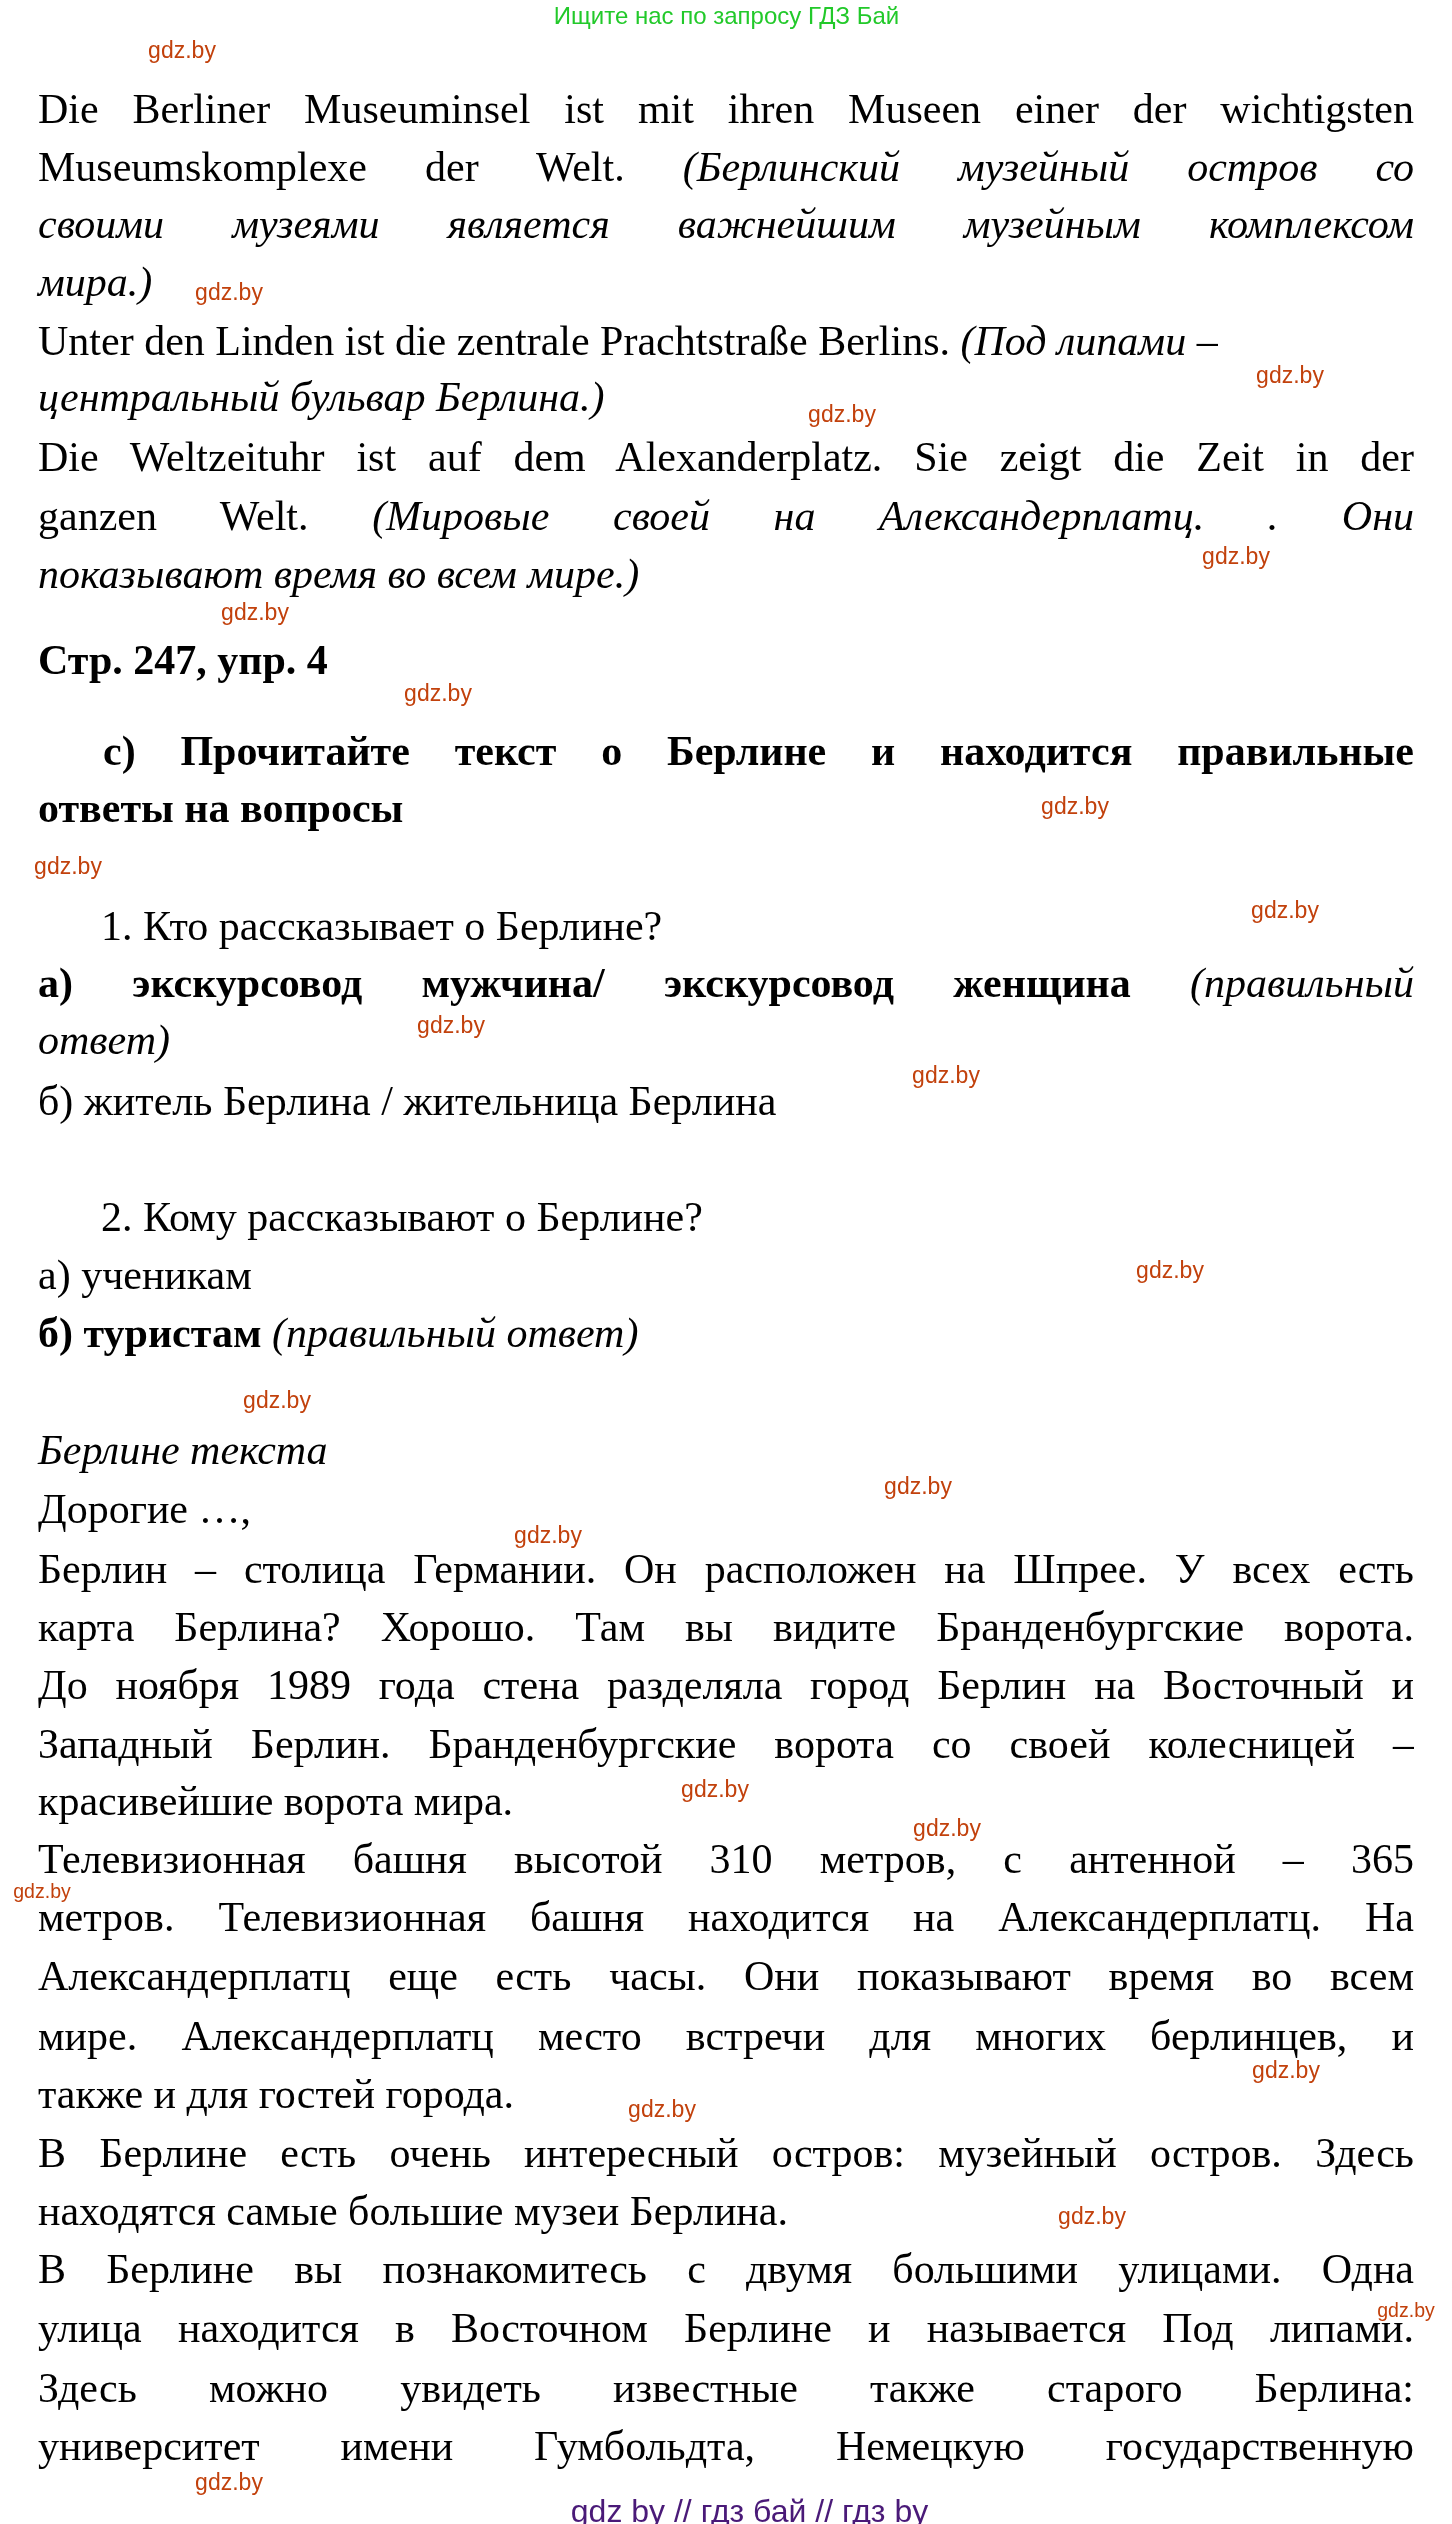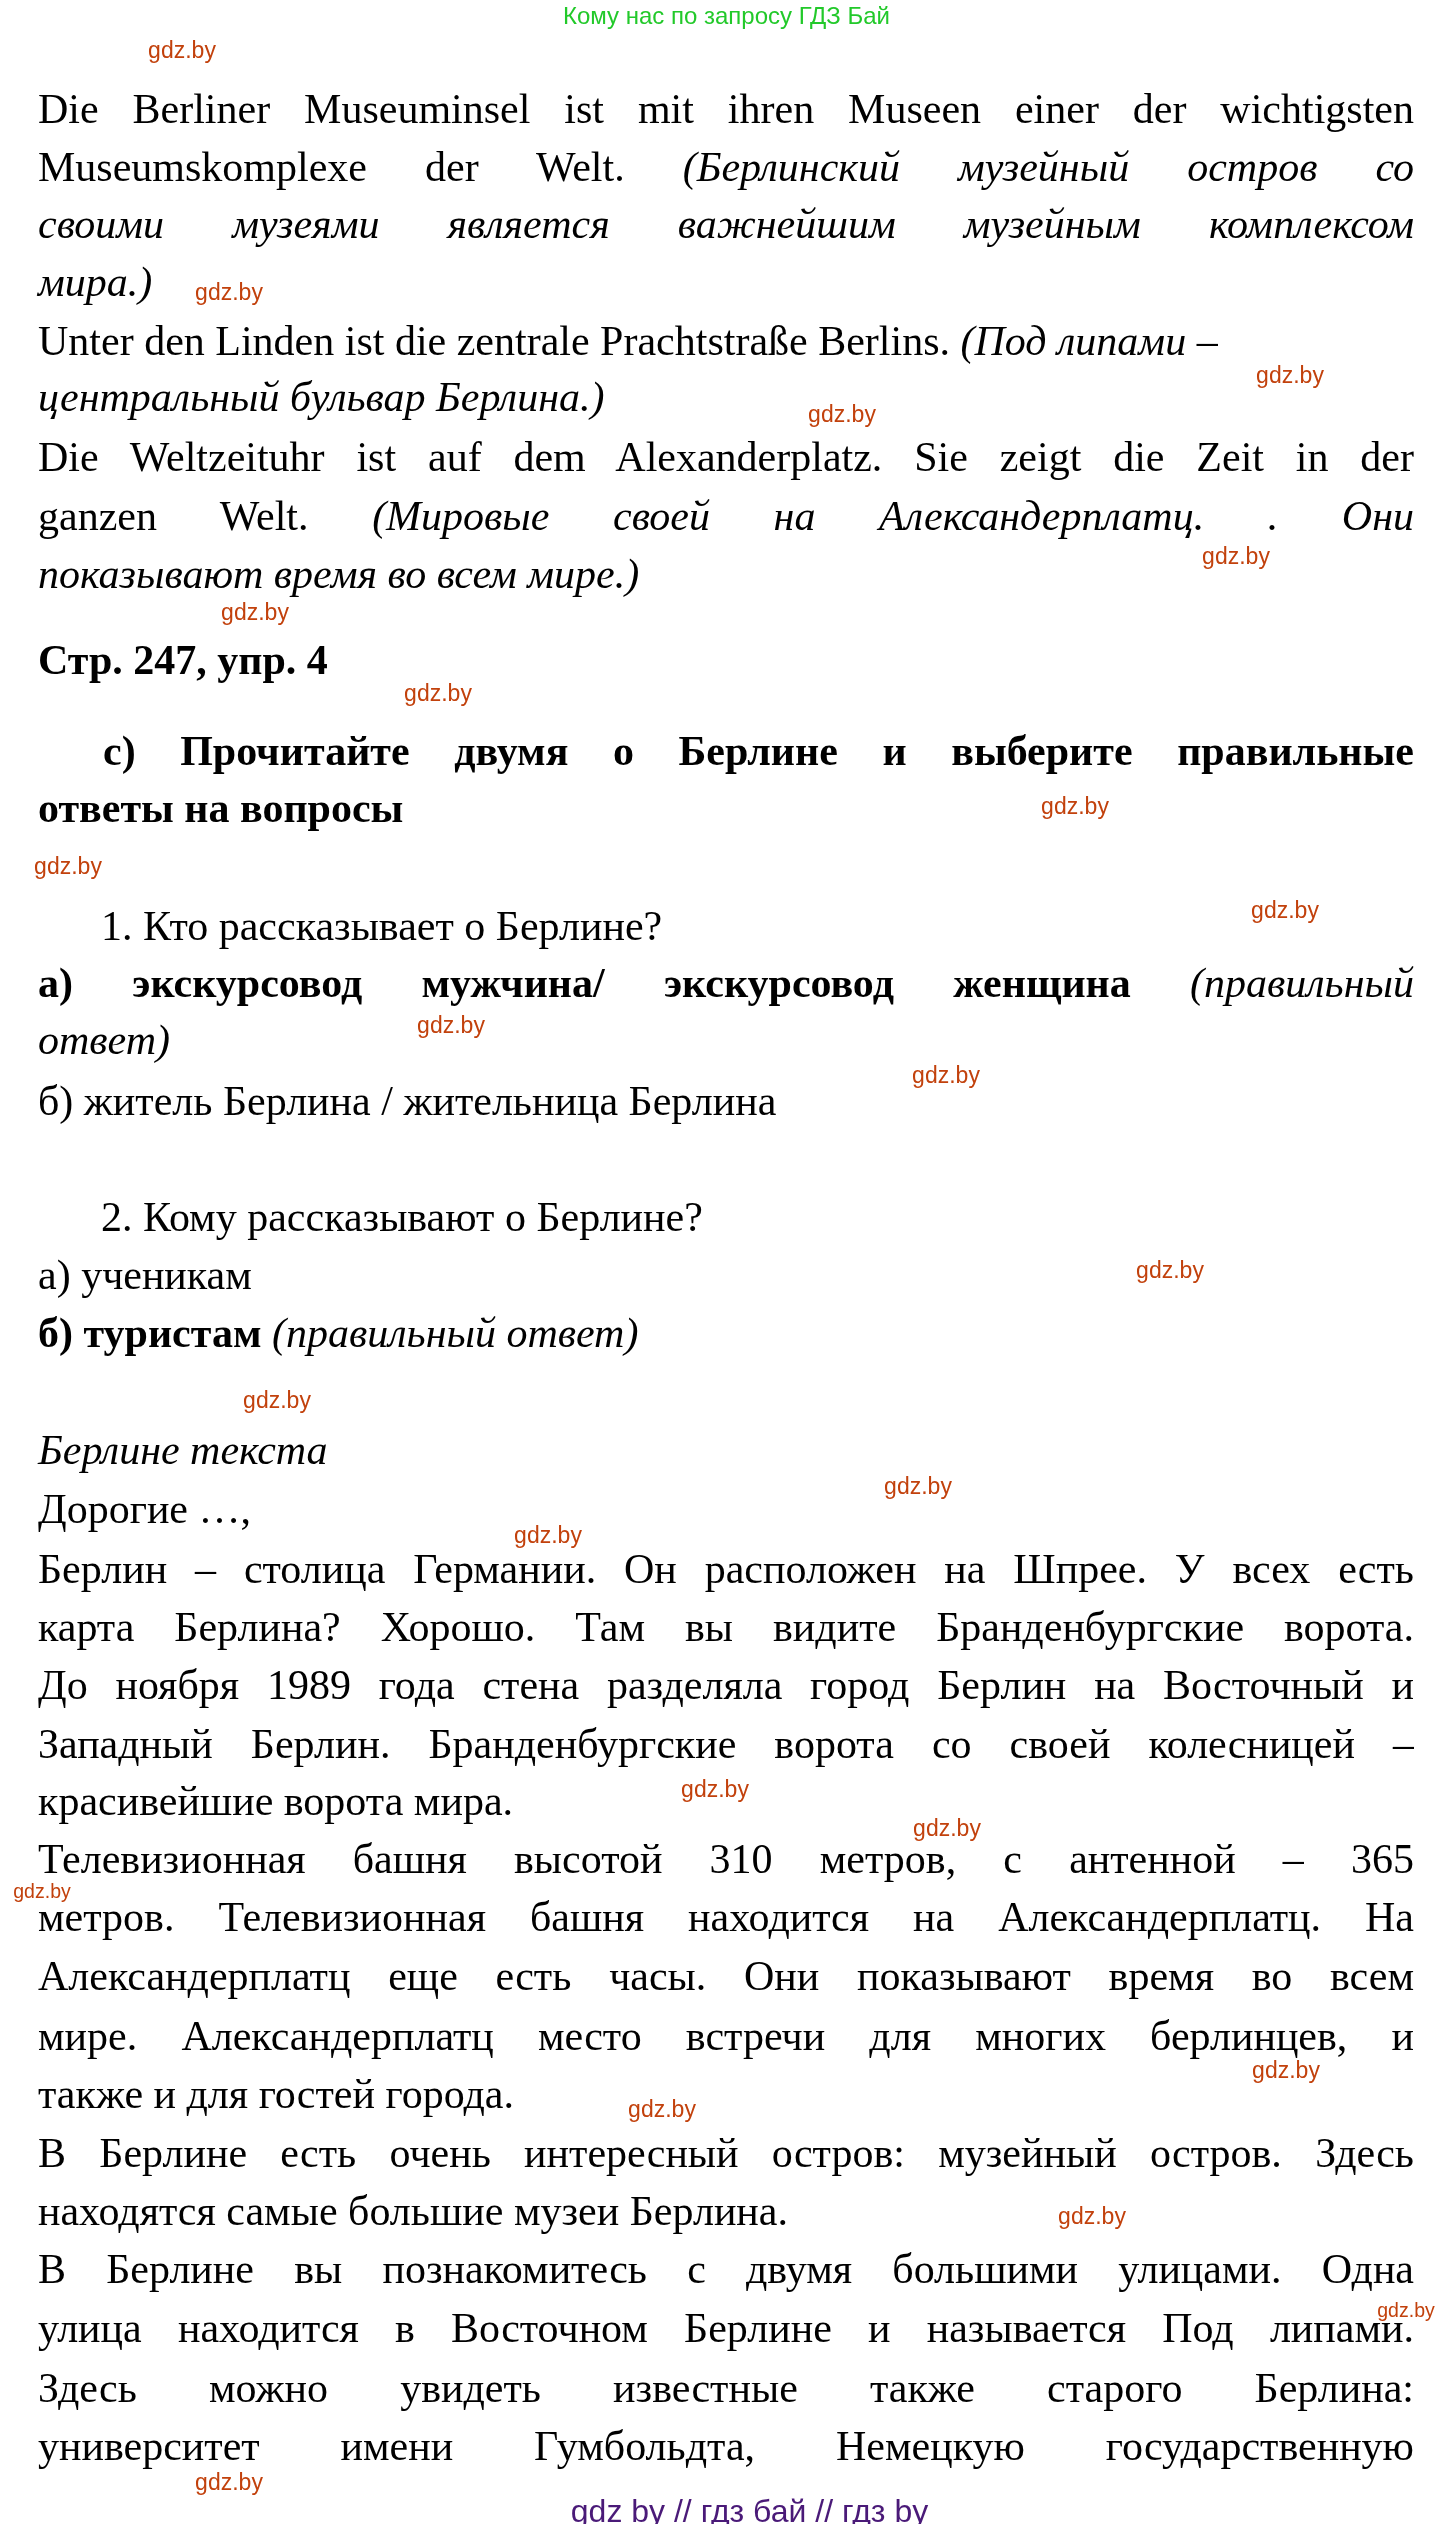--- a/index.html
+++ b/index.html
@@ -15,36 +15,36 @@
   .it { font-style:italic; }
   .b { font-weight:bold; }
   .indent { padding-left:65px; box-sizing:border-box; }
   .num-indent { padding-left:63px; box-sizing:border-box; }
   .wm { position:absolute; font-family:"Liberation Sans","DejaVu Sans",sans-serif; font-size:23px;
         color:#c2410c; transform:translate(-50%,-50%); white-space:nowrap; }
 </style>
 </head>
 <body>
 
-<div class="banner">Кому нас по запросу ГДЗ Бай</div>
+<div class="banner">Ищите нас по запросу ГДЗ Бай</div>
 
 <div class="line just" style="top:109px">Die Berliner Museuminsel ist mit ihren Museen einer der wichtigsten</div>
 <div class="line just" style="top:167px"><span>Museumskomplexe der Welt.</span> <span class="it">(Берлинский музейный остров со</span></div>
 <div class="line just it" style="top:224px">своими музеями является важнейшим музейным комплексом</div>
 <div class="line it" style="top:282px">мира.)</div>
 
 <div class="line" style="top:341px"><span>Unter den Linden ist die zentrale Prachtstraße Berlins.</span> <span class="it">(Под липами –</span></div>
 <div class="line it" style="top:397px">центральный бульвар Берлина.)</div>
 
 <div class="line just" style="top:457px">Die Weltzeituhr ist auf dem Alexanderplatz. Sie zeigt die Zeit in der</div>
 <div class="line just" style="top:516px"><span>ganzen Welt.</span> <span class="it">(Мировые своей на Александерплатц. . Они</span></div>
 <div class="line it" style="top:574px">показывают время во всем мире.)</div>
 
 <div class="line b" style="top:660px">Стр. 247, упр. 4</div>
-<div class="line just b indent" style="top:751px">c) Прочитайте двумя о Берлине и выберите правильные</div>
+<div class="line just b indent" style="top:751px">c) Прочитайте текст о Берлине и находится правильные</div>
 <div class="line b" style="top:808px">ответы на вопросы</div>
 
 <div class="line num-indent" style="top:926px">1.  Кто рассказывает о Берлине?</div>
 <div class="line just" style="top:983px"><span class="b">а) экскурсовод мужчина/ экскурсовод женщина</span> <span class="it">(правильный</span></div>
 <div class="line it" style="top:1040px">ответ)</div>
 <div class="line" style="top:1101px">б) житель Берлина / жительница Берлина</div>
 
 <div class="line num-indent" style="top:1217px">2.  Кому рассказывают о Берлине?</div>
 <div class="line" style="top:1275px">а) ученикам</div>
 <div class="line" style="top:1333px"><span class="b">б) туристам</span> <span class="it">(правильный ответ)</span></div>

